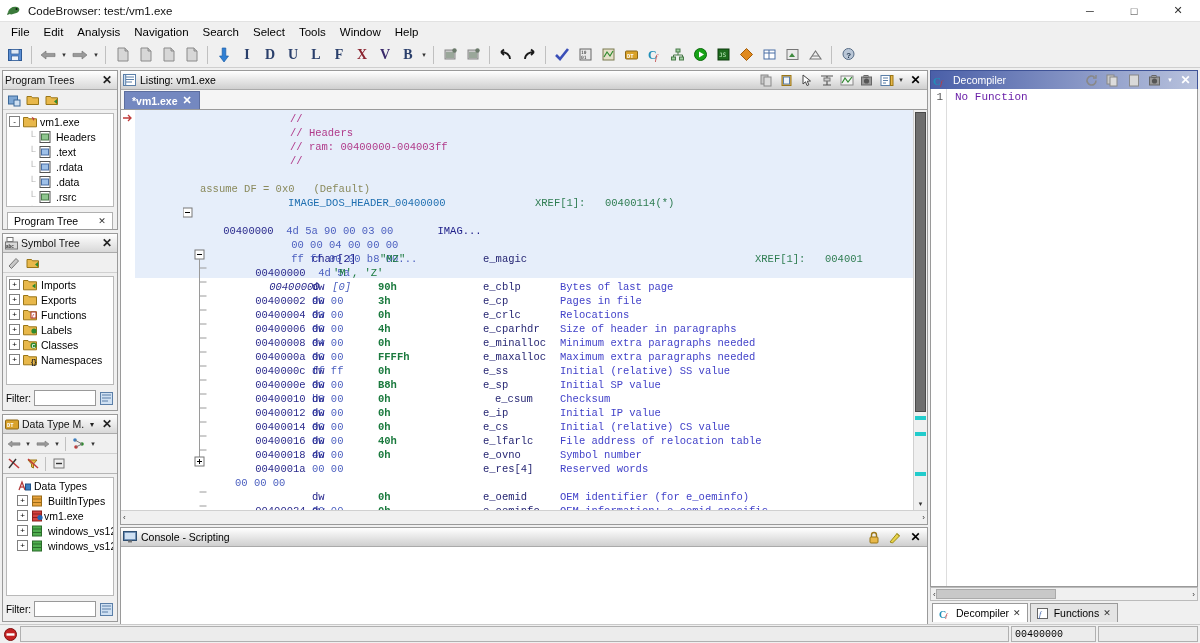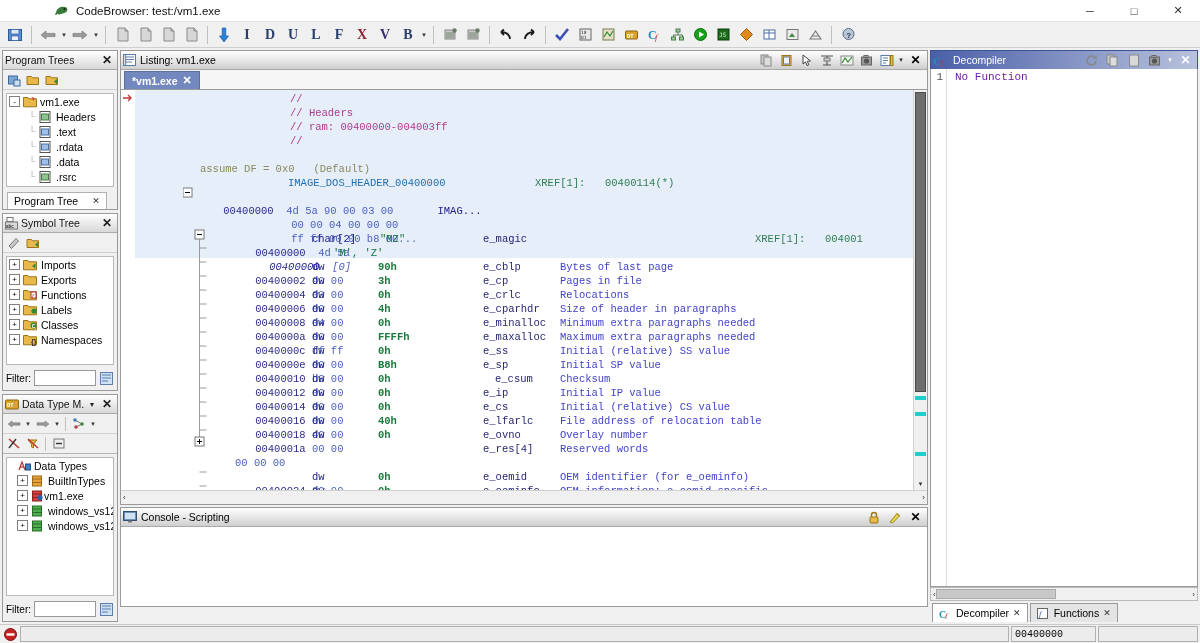--- a/index.html
+++ b/index.html
@@ -10,21 +10,21 @@
     background: #f0f0f0;
     font-family: "Liberation Sans", sans-serif;
     font-size: 11px;
     color: #000;
   }
   .app { width: 1200px; height: 643px; display: flex; flex-direction: column; background: #f0f0f0; }
 
   
   .titlebar {
     height: 22px; background: #ffffff; display: flex; align-items: center;
-    border-bottom: 1px solid #e2e2e2; flex: 0 0 22px; padding-left: 48px;
+    border-bottom: 1px solid #e2e2e2; flex: 0 0 22px;
   }
   .titlebar .ghidra-logo { width: 16px; height: 16px; margin: 0 6px 0 6px; position: relative; }
   .titlebar .title-text { font-size: 11.5px; color: #111; }
   .win-ctrls { margin-left: auto; display: flex; height: 22px; }
   .win-btn { width: 44px; height: 22px; display: flex; align-items: center; justify-content: center; color: #333; font-size: 11px; }
 
   
   .menubar {
     height: 20px; flex: 0 0 20px; display: flex; align-items: center;
     background: #f0f0f0; padding-left: 4px;
@@ -67,21 +67,21 @@
   .expander { width: 11px; height: 11px; border: 1px solid #808080; background: #fff; font-size: 8px; line-height: 9px; text-align: center; color: #000; margin-right: 3px; flex: 0 0 11px; }
   .indent8 { width: 8px; flex: 0 0 8px; }
   .indent16 { width: 16px; flex: 0 0 16px; }
   .tline { width: 14px; flex: 0 0 14px; color: #b0b0b0; font-size: 10px; text-align: center; }
 
   .filter-row { height: 22px; flex: 0 0 22px; display: flex; align-items: center; gap: 3px; padding: 0 3px 2px 3px; }
   .filter-row label { font-size: 10px; }
   .filter-row input { flex: 1 1 auto; height: 16px; border: 1px solid #999; font-size: 10px; padding: 0 2px; min-width: 0; background: #fff; }
 
   .tabstrip { height: 19px; flex: 0 0 19px; display: flex; align-items: flex-end; background: #f0f0f0; padding-left: 4px; }
-  .tabstrip .tab { height: 17px; display: flex; align-items: center; gap: 14px; padding: 0 6px; font-size: 10.5px; background: #fff; border: 1px solid #b0b0b0; border-bottom: none; }
+  .tabstrip .tab { height: 17px; display: flex; align-items: center; gap: 20px; padding: 0 6px; font-size: 10.5px; background: #fff; border: 1px solid #b0b0b0; border-bottom: none; }
   .tabstrip .tab .tx { font-size: 9px; color: #333; }
 
   
   .listing-panel { flex: 1 1 auto; display: flex; flex-direction: column; min-height: 0; border: 1px solid #9a9a9a; background: #f0f0f0; }
   .listing-head { height: 19px; flex: 0 0 19px; display: flex; align-items: center; background: linear-gradient(#ffffff, #cfcfcf); border-bottom: 1px solid #aaa; padding: 0 2px; }
   .listing-head .lh-title { font-size: 10.5px; margin-left: 4px; }
   .listing-head .lh-tools { margin-left: auto; display: flex; align-items: center; gap: 1px; }
   .lh-btn { width: 19px; height: 17px; display: flex; align-items: center; justify-content: center; }
   .file-tabstrip { height: 20px; flex: 0 0 20px; display: flex; align-items: flex-end; background: #f5f5f5; border-bottom: 1px solid #9a9a9a; padding-left: 3px; }
   .file-tab { height: 18px; display: flex; align-items: center; gap: 5px; padding: 0 7px; font-size: 10.5px; color: #fff;
@@ -160,20 +160,31 @@
       </svg>
     </div>
     <div class="title-text">CodeBrowser: test:/vm1.exe</div>
     <div class="win-ctrls">
       <div class="win-btn">─</div>
       <div class="win-btn">□</div>
       <div class="win-btn close">✕</div>
     </div>
   </div>
 
+  <div class="menubar">
+    <div class="mi">File</div>
+    <div class="mi">Edit</div>
+    <div class="mi">Analysis</div>
+    <div class="mi">Navigation</div>
+    <div class="mi">Search</div>
+    <div class="mi">Select</div>
+    <div class="mi">Tools</div>
+    <div class="mi">Window</div>
+    <div class="mi">Help</div>
+  </div>
 
   <div class="toolbar">
     <div class="tb-btn">
       <svg width="16" height="16" viewBox="0 0 16 16">
           <rect x="1.5" y="2.5" width="13" height="11" fill="#5b8fd4" stroke="#2e5a96"></rect>
           <rect x="4" y="2.5" width="8" height="4.5" fill="#dfe9f5" stroke="#2e5a96" stroke-width=".7"></rect>
           <rect x="4.5" y="9" width="7" height="4.5" fill="#eef3fa" stroke="#2e5a96" stroke-width=".7"></rect>
         </svg>
     </div>
     <div class="tb-sep"></div>
@@ -887,21 +898,21 @@
             <div class="lrow c-val" style="top:324px;left:243px;">40h</div>
             <div class="lrow c-field" style="top:324px;left:348px;">e_lfarlc</div>
             <div class="lrow c-cmt" style="top:324px;left:425px;">File address of relocation table</div>
 
             <div class="lrow" style="top:338px;left:32px;">
               <span class="c-addr">0040001a</span><span> </span><span class="c-bytes">00 00</span>
             </div>
             <div class="lrow c-mnem" style="top:338px;left:177px;">dw</div>
             <div class="lrow c-val" style="top:338px;left:243px;">0h</div>
             <div class="lrow c-field" style="top:338px;left:348px;">e_ovno</div>
-            <div class="lrow c-cmt" style="top:338px;left:425px;">Overlay number</div>
+            <div class="lrow c-cmt" style="top:338px;left:425px;">Symbol number</div>
 
             <div class="lrow c-field" style="top:352px;left:348px;">e_res[4]</div>
             <div class="lrow c-cmt" style="top:352px;left:425px;">Reserved words</div>
             <div class="lrow c-bytes" style="top:366px;left:100px;">00 00 00</div>
 
             <div class="lrow" style="top:380px;left:32px;">
               <span class="c-addr">00400024</span><span> </span><span class="c-bytes">00 00</span>
             </div>
             <div class="lrow c-mnem" style="top:380px;left:177px;">dw</div>
             <div class="lrow c-val" style="top:380px;left:243px;">0h</div>

